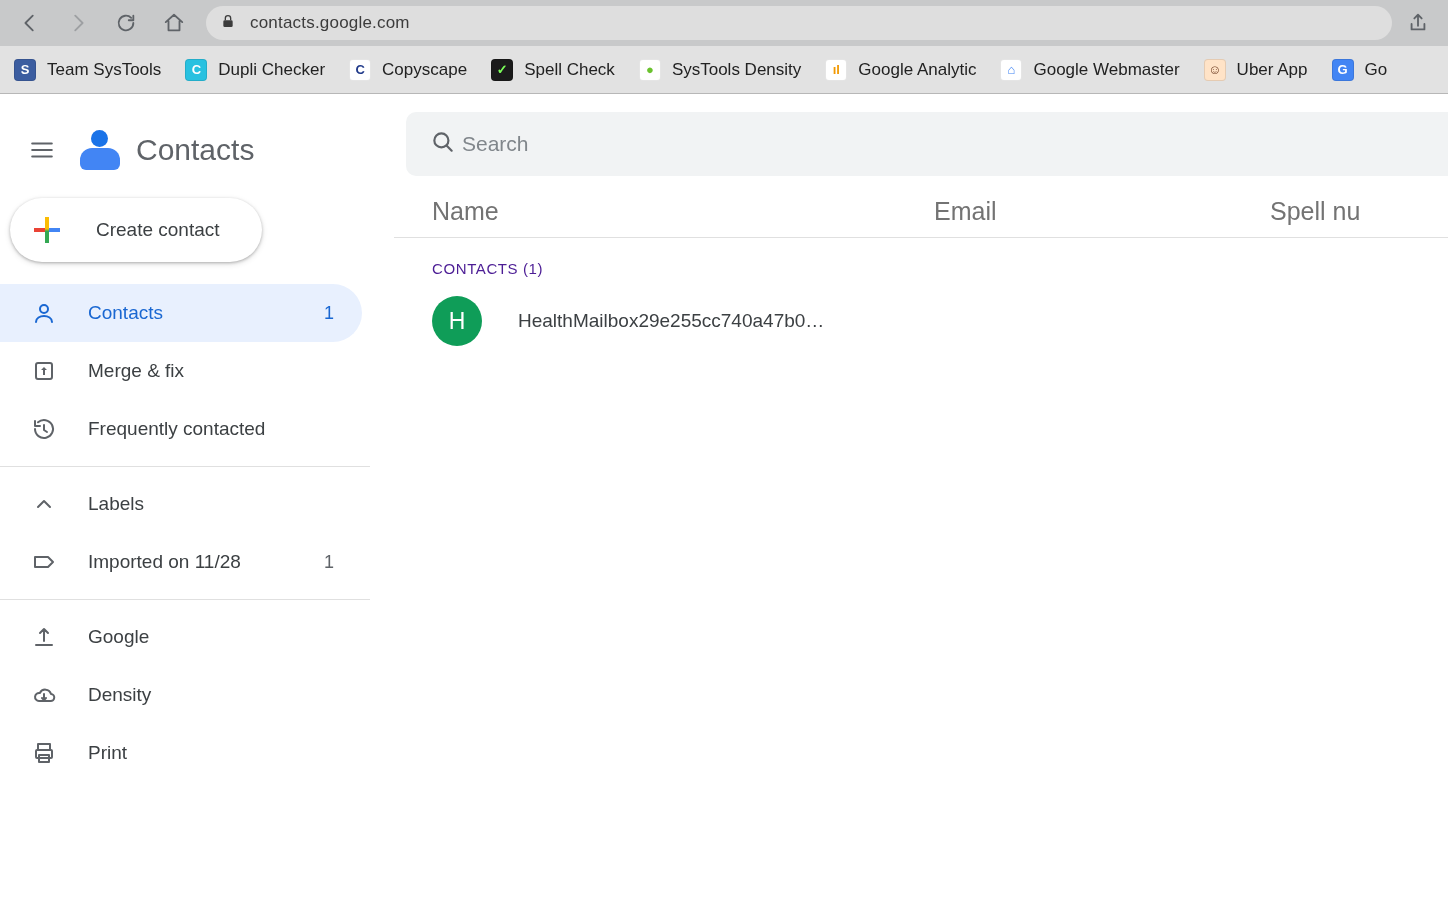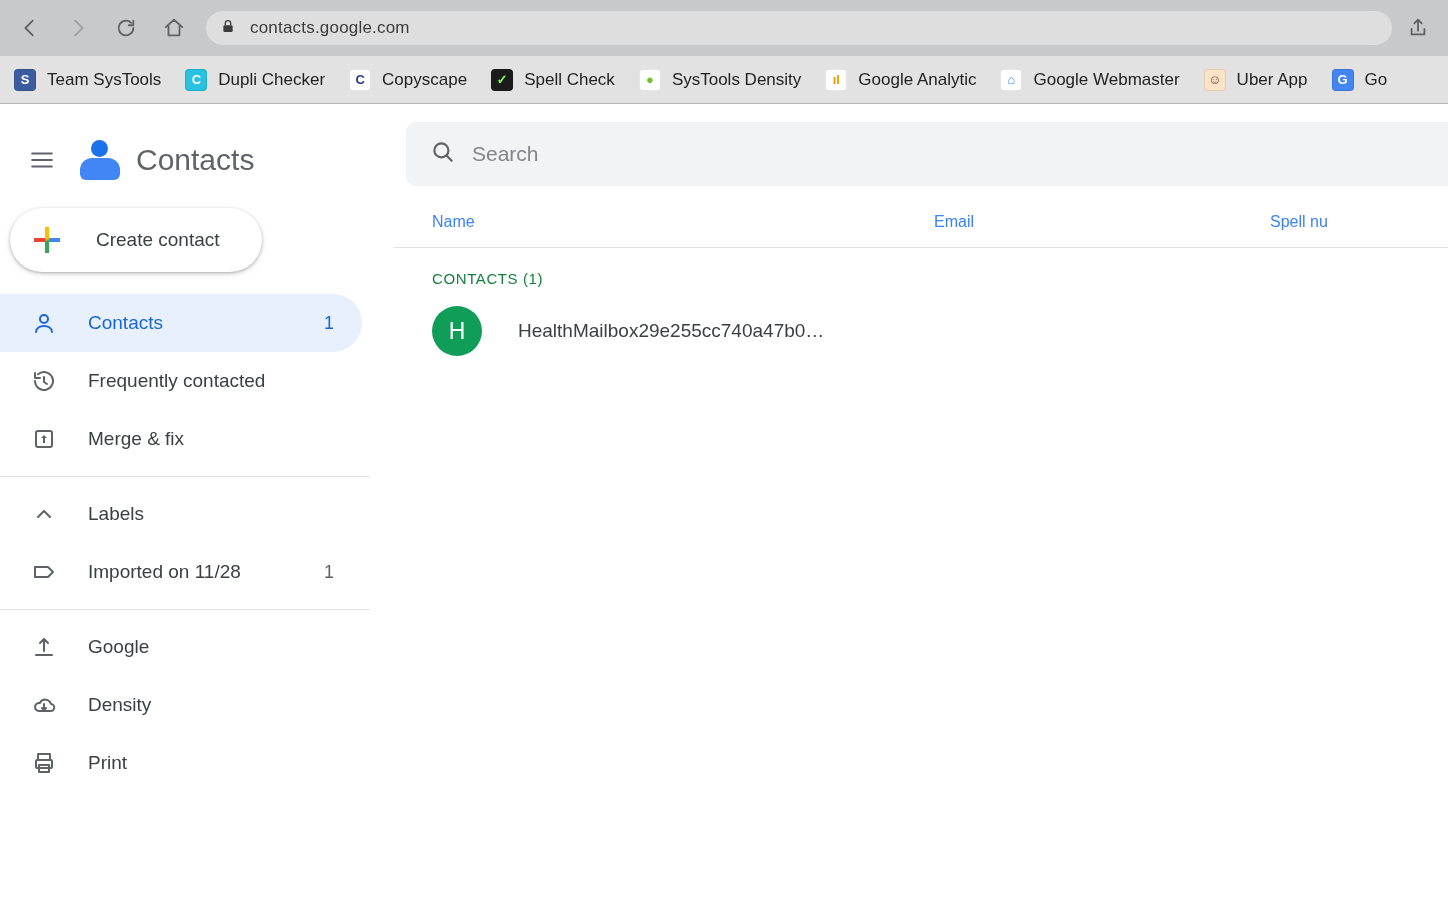--- a/index.html
+++ b/index.html
@@ -7,21 +7,21 @@
     font-family: Arial, "Helvetica Neue", Helvetica, sans-serif;
     background: #fff;
     width: 1448px;
     height: 905px;
     overflow: hidden;
     color: #202124;
   }
 
   
   .browser-toolbar {
-    height: 56px;
+    height: 46px;
     background: #c8c9ca;
     display: flex;
     align-items: center;
     padding: 0 8px;
     gap: 4px;
   }
   .tb-btn {
     width: 44px; height: 40px;
     display:flex; align-items:center; justify-content:center;
     border-radius: 20px;
@@ -139,46 +139,46 @@
   .main {
     flex:1;
     padding-top:18px;
     overflow:hidden;
   }
   .searchbar {
     height:64px;
     background:#f1f3f4;
     border-radius:10px 0 0 10px;
     display:flex; align-items:center;
-    padding-left:24px; gap:16px;
+    padding-left:24px; gap:6px;
     margin-left:36px;
   }
   .searchbar svg { width:26px; height:26px; }
   .searchbar input {
     border:none; outline:none; background:transparent;
     font-size:21px; color:#5f6368;
     flex:1;
   }
   .searchbar input::placeholder { color:#80868b; }
 
   .columns {
     display:flex;
     padding-left:38px;
     height:52px; align-items:center;
     margin-top:10px;
-    font-size:16px; color:#3b82f6; font-weight:400;
+    font-size:25px; color:#737373; font-weight:400;
     border-bottom:1px solid #e0e0e0;
     margin-left:24px;
   }
   .col-name { width:502px; }
   .col-email { width:336px; }
   .col-phone { }
 
   .section-label {
-    font-size:15px; letter-spacing:.6px; color:#15803d; font-weight:500;
+    font-size:15px; letter-spacing:.6px; color:#4c1d95; font-weight:500;
     padding:22px 10px 12px 38px;
     margin-left:24px;
   }
 
   .contact-row {
     height:64px;
     display:flex; align-items:center;
     padding-left:38px;
     margin-left:24px;
     gap:0;
@@ -309,34 +309,34 @@
               <circle cx="12" cy="8" r="4" class="icon-stroke" style="stroke:#1967d2"></circle>
               <path d="M4 21c0-4 4-6 8-6s8 2 8 6" class="icon-stroke" style="stroke:#1967d2"></path>
             </svg>
           </span>
   <span class="nav-label">Contacts</span>
   <span class="nav-count">1</span>
         </div>
         <div class="nav-item">
           <span class="nav-icon">
             <svg viewBox="0 0 24 24">
+              <rect x="4" y="4" width="16" height="16" rx="2" class="icon-stroke" style="stroke:#5f6368"></rect>
+              <path d="M12 8l-3 3h2v5h2v-5h2z" class="icon-fill"></path>
+            </svg>
+          </span>
+  <span class="nav-label">Merge &amp; fix</span>
+  </div>
+        <div class="nav-item">
+          <span class="nav-icon">
+            <svg viewBox="0 0 24 24">
               <path d="M3 12a9 9 0 1 0 3-6.7M3 4v5h5" class="icon-stroke" style="stroke:#5f6368"></path>
               <path d="M12 8v5l3 2" class="icon-stroke" style="stroke:#5f6368"></path>
             </svg>
           </span>
   <span class="nav-label">Frequently contacted</span>
-  </div>
-        <div class="nav-item">
-          <span class="nav-icon">
-            <svg viewBox="0 0 24 24">
-              <rect x="4" y="4" width="16" height="16" rx="2" class="icon-stroke" style="stroke:#5f6368"></rect>
-              <path d="M12 8l-3 3h2v5h2v-5h2z" class="icon-fill"></path>
-            </svg>
-          </span>
-  <span class="nav-label">Merge &amp; fix</span>
   </div>
       </div>
     <div class="nav-divider"></div>
 
     <div class="nav-item">
       <span class="nav-icon">
         <svg viewBox="0 0 24 24">
             <path d="M6 15l6-6 6 6" class="icon-stroke"></path>
           </svg>
       </span>

